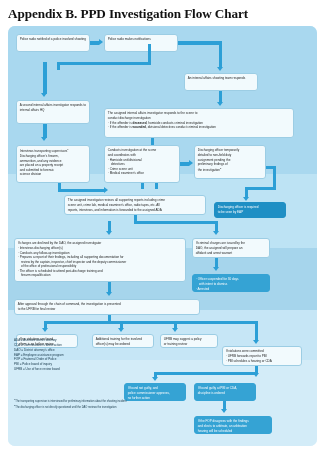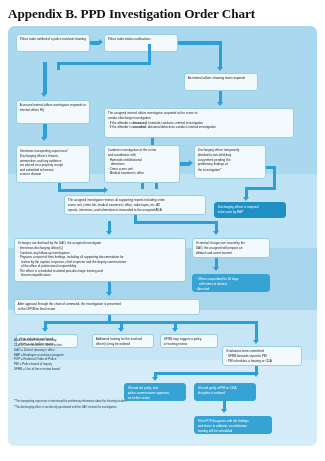--- a/index.html
+++ b/index.html
@@ -72,21 +72,21 @@
   }
   #footnotes{
     position:absolute;left:6px;top:372px;
     font-size:2.62px;line-height:1.7;color:#17384a;
   }
   #footnotes .fn{white-space:nowrap;}
 </style>
 </head>
 <body>
 
-<div id="page-title">Appendix B. PPD Investigation Order Chart</div>
+<div id="page-title">Appendix B. PPD Investigation Flow Chart</div>
 
 <div id="chart-canvas">
 
   <div class="band b1"></div>
   <div class="band b2"></div>
   <div class="band b3"></div>
   <div class="band b4"></div>
   <div class="band b5"></div>
 
   <div class="node" style="left:8px;top:8px;width:74px;height:18px;">

